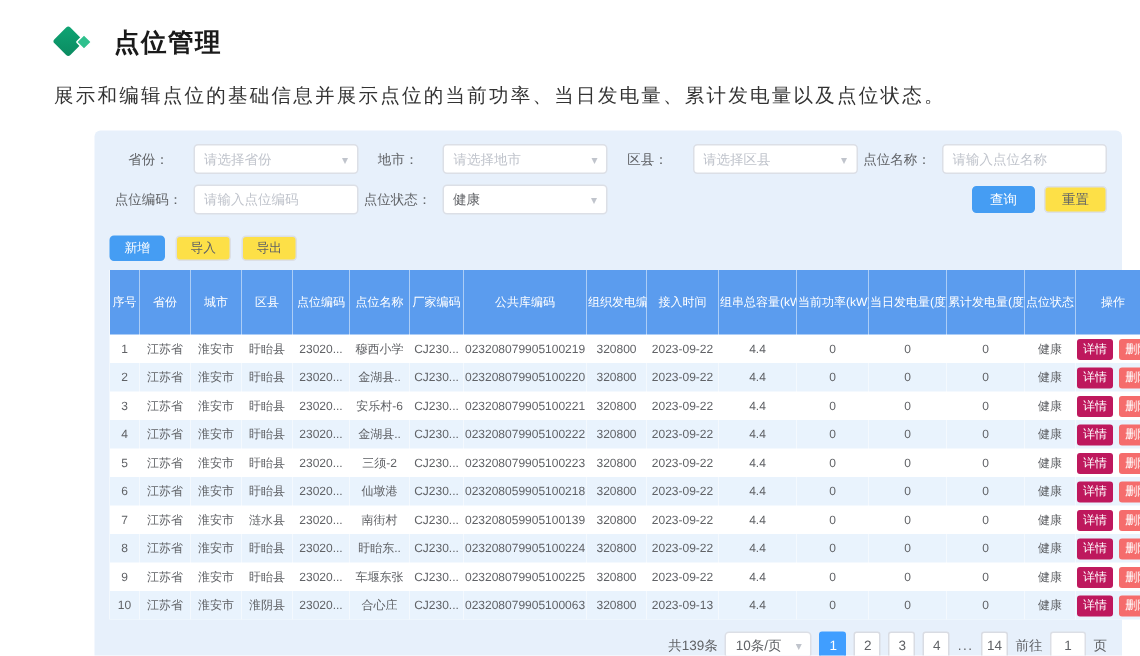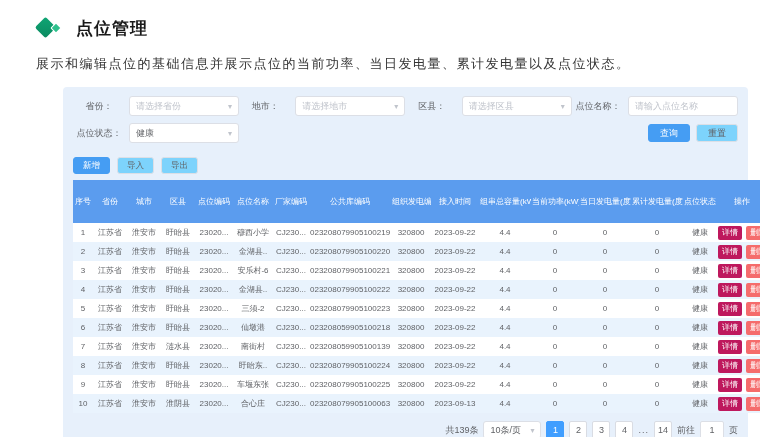--- a/index.html
+++ b/index.html
@@ -30,21 +30,21 @@
     border-radius:3px; font-size:9px; display:flex; align-items:center; padding:0 6px; color:#606266; }
   .control .ph { color:#c0c4cc; flex:1; white-space:nowrap; overflow:hidden; }
   .control .val { color:#606266; flex:1; }
   .caret { color:#c0c4cc; font-size:8px; flex:0 0 auto; }
   input.control { outline:none; }
   input.control::placeholder { color:#c0c4cc; }
   .fspacer { flex:1; }
   .btn { height:18px; padding:0 11px; font-size:9px; border-radius:3px; cursor:pointer;
     border:1px solid transparent; }
   .btn.primary { background:#459df3; color:#fff; border-color:#459df3; }
-  .btn.plain { background:#7dd3fc; color:#606266; border-color:#dcdfe6; }
+  .btn.plain { background:#fde047; color:#606266; border-color:#dcdfe6; }
   .frow2 .btn { margin-left:6px; }
 
   
   .toolbar { margin-top:14px; display:flex; gap:7px; }
   .toolbar .btn { height:17px; padding:0 9px; font-size:8.5px;text-align:right; }
 
   
   table.grid { width:100%; border-collapse:collapse; table-layout:fixed; margin-top:6px; background:#fff; }
   table.grid th { background:#5b9cee; color:#fff; font-weight:normal; font-size:8px;
     padding:16px 1px; text-align:center; white-space:nowrap; overflow:hidden; }
@@ -103,20 +103,24 @@
         <span class="caret">▾</span>
       </div>
     </div>
     <div class="fitem">
       <label>点位名称：</label>
       <input class="control" placeholder="请输入点位名称" style="">
     </div>
   </div>
 
   <div class="frow frow2">
+    <div class="fitem">
+      <label>点位编码：</label>
+      <input class="control" placeholder="请输入点位编码" style="">
+    </div>
     <div class="fitem">
       <label>点位状态：</label>
       <div class="control">
         <span class="val">健康</span>
         <span class="caret">▾</span>
       </div>
     </div>
     <div class="fspacer"></div>
     <button class="btn primary">查询</button>
     <button class="btn plain">重置</button>

